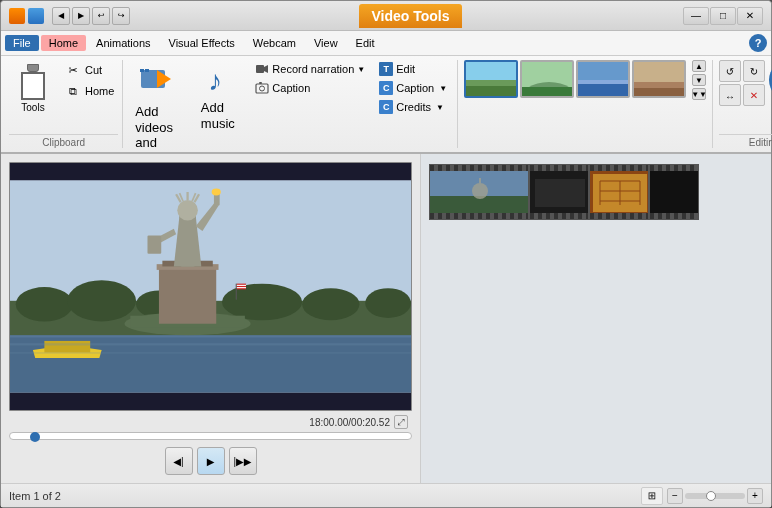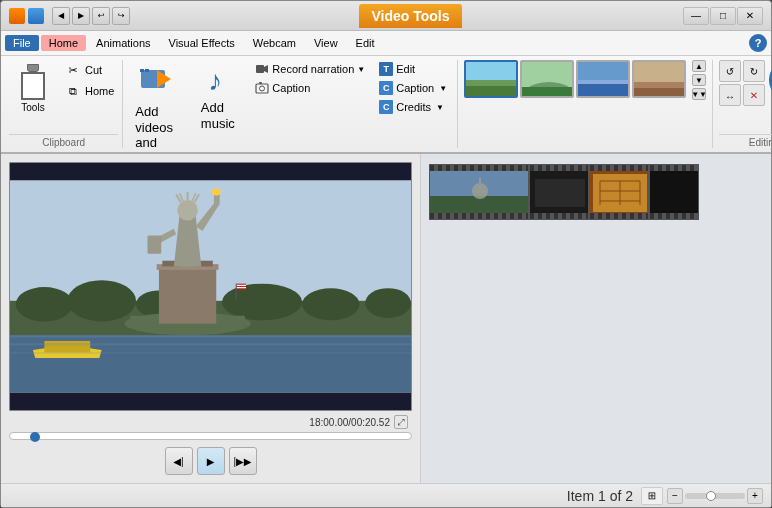--- a/index.html
+++ b/index.html
@@ -86,21 +86,21 @@
     .timeline-strip { display: flex; gap: 0; height: 60px; align-items: center; }
     .film-clip { height: 56px; border: 1px solid #555; overflow: hidden; position: relative; }
     .film-clip-main { width: 100px; }
     .film-clip-black { width: 60px; background: #1a1a1a; }
     .film-clip-brown { width: 60px; background: #8B6914; }
     .film-notches { position: absolute; top: 0; left: 0; right: 0; height: 6px; background: repeating-linear-gradient(to right, #333 0px, #333 4px, #555 4px, #555 8px); }
     .film-notches-bottom { position: absolute; bottom: 0; left: 0; right: 0; height: 6px; background: repeating-linear-gradient(to right, #333 0px, #333 4px, #555 4px, #555 8px); }
 
     
     .status-bar { height: 24px; background: linear-gradient(to bottom, #ececec, #e0e0e0); border-top: 1px solid #ccc; display: flex; align-items: center; padding: 0 8px; gap: 8px; }
-    .status-text { font-size: 14px; color: #333; flex: 1; text-align: right; }
+    .status-text { font-size: 11px; color: #333; flex: 1; }
     .status-icons { display: flex; align-items: center; gap: 4px; margin-left: auto; }
     .status-icon-btn { width: 22px; height: 18px; border: 1px solid #ccc; background: #f0f0f0; border-radius: 2px; display: flex; align-items: center; justify-content: center; cursor: pointer; font-size: 10px; }
     .zoom-slider-area { display: flex; align-items: center; gap: 2px; }
     .zoom-btn { width: 16px; height: 16px; background: #e0e0e0; border: 1px solid #bbb; border-radius: 2px; display: flex; align-items: center; justify-content: center; cursor: pointer; font-size: 10px; }
     .zoom-track { width: 60px; height: 6px; background: #ccc; border-radius: 3px; position: relative; }
     .zoom-handle { width: 10px; height: 10px; background: white; border: 1px solid #888; border-radius: 50%; position: absolute; top: -2px; left: 35%; }
 
     
     .statue-bg { width: 100%; height: 100%; }
   </style>

